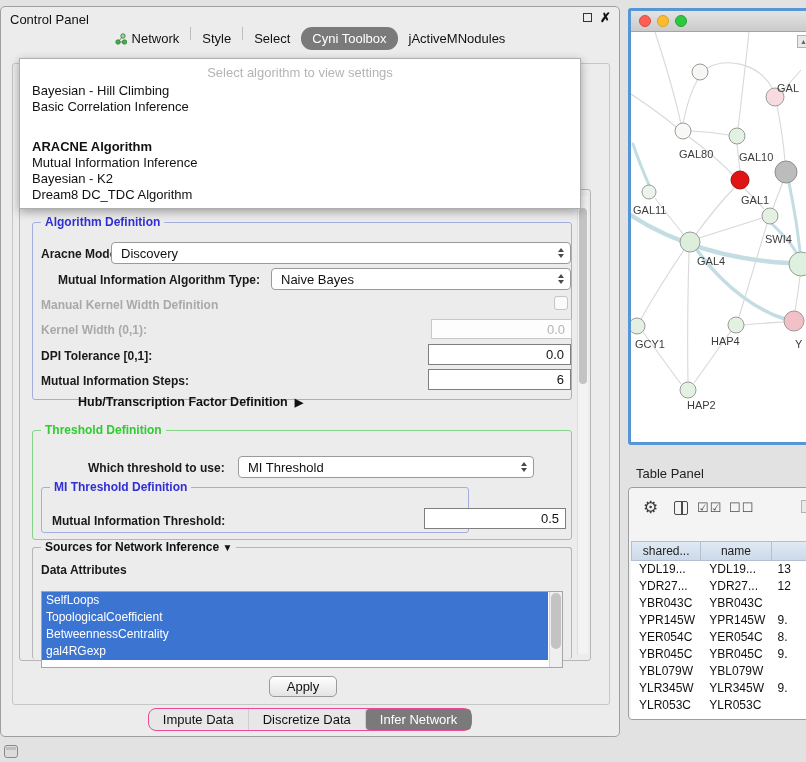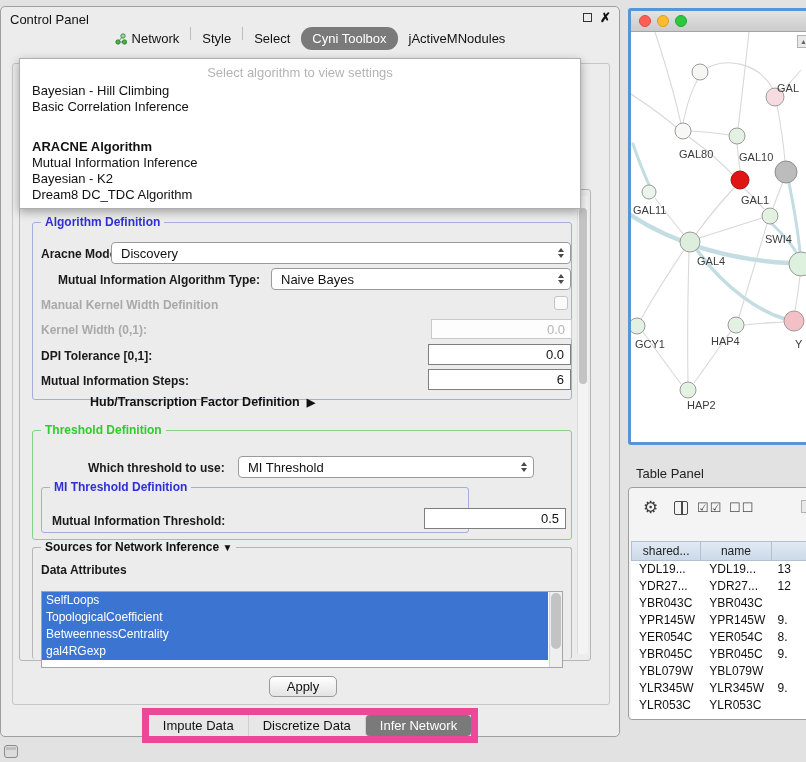--- a/index.html
+++ b/index.html
@@ -68,21 +68,21 @@
   .listbox{position:absolute;background:#fff;border:1px solid #a5a5a5;overflow:hidden;}
   .listbox .li{height:17px;line-height:17px;font-size:12px;color:#fff;background:#3b74d1;
     padding-left:4px;margin-right:14px;white-space:nowrap;}
   .list-scroll{position:absolute;right:0;top:0;bottom:0;width:13px;background:#efefef;border-left:1px solid #d5d5d5;}
   .list-scroll .vthumb{top:1px;bottom:18px;}
 
   .apply{position:absolute;left:268px;top:669px;width:68px;height:21px;border:1px solid #9a9a9a;
     border-radius:5px;background:linear-gradient(#ffffff,#e3e3e3);font-size:13px;text-align:center;line-height:19px;}
 
   .bottom-tabs{position:absolute;left:0;right:0;top:701px;display:flex;justify-content:center;}
-  .seg{display:flex;border:7px solid #ec4899;border-radius:0;background:#e7e7e7;}
+  .seg{display:flex;border:1px solid #ec4899;border-radius:8px;background:#e7e7e7;}
   .seg .s{padding:3px 14px;font-size:13px;border-left:1px solid #cfcfcf;white-space:nowrap;}
   .seg .s:first-child{border-left:none;}
   .seg .s.selected{background:#7a7a7a;color:#fff;border-radius:4px;}
 
   
   .net-window{position:absolute;left:628px;top:8px;width:210px;height:437px;
     border:3px solid #5695d6;border-radius:3px;background:#fff;}
   .net-titlebar{position:absolute;left:0;top:0;right:0;height:21px;
     background:linear-gradient(#e3e3e3,#cbcbcb);border-bottom:1px solid #a5a5a5;}
   .tl{position:absolute;top:4px;width:12px;height:12px;border-radius:50%;}
@@ -210,21 +210,21 @@
         <div class="field" style="left:395px;top:121px;width:143px;height:21px;">
           <span>0.0</span>
         </div>
 
         <span class="blabel" style="left:8px;top:151px;">Mutual Information Steps:</span>
         <div class="field" style="left:395px;top:146px;width:143px;height:21px;">
           <span>6</span>
         </div>
       </div>
 
-      <div class="hub-row" style="left:32px;top:205px;padding-left:38px;">
+      <div class="hub-row" style="left:20px;top:205px;padding-left:38px;">
         <span>Hub/Transcription Factor Definition</span>
         <span class="tri-r">▶</span>
       </div>
 
       <div class="group green-border" style="left:12px;top:240px;width:540px;height:110px;">
         <span class="legend green">Threshold Definition</span>
 
         <span class="blabel" style="left:55px;top:30px;">Which threshold to use:</span>
         <div class="combo" style="left:205px;top:25px;width:296px;">
           <span class="val">MI Threshold</span>

